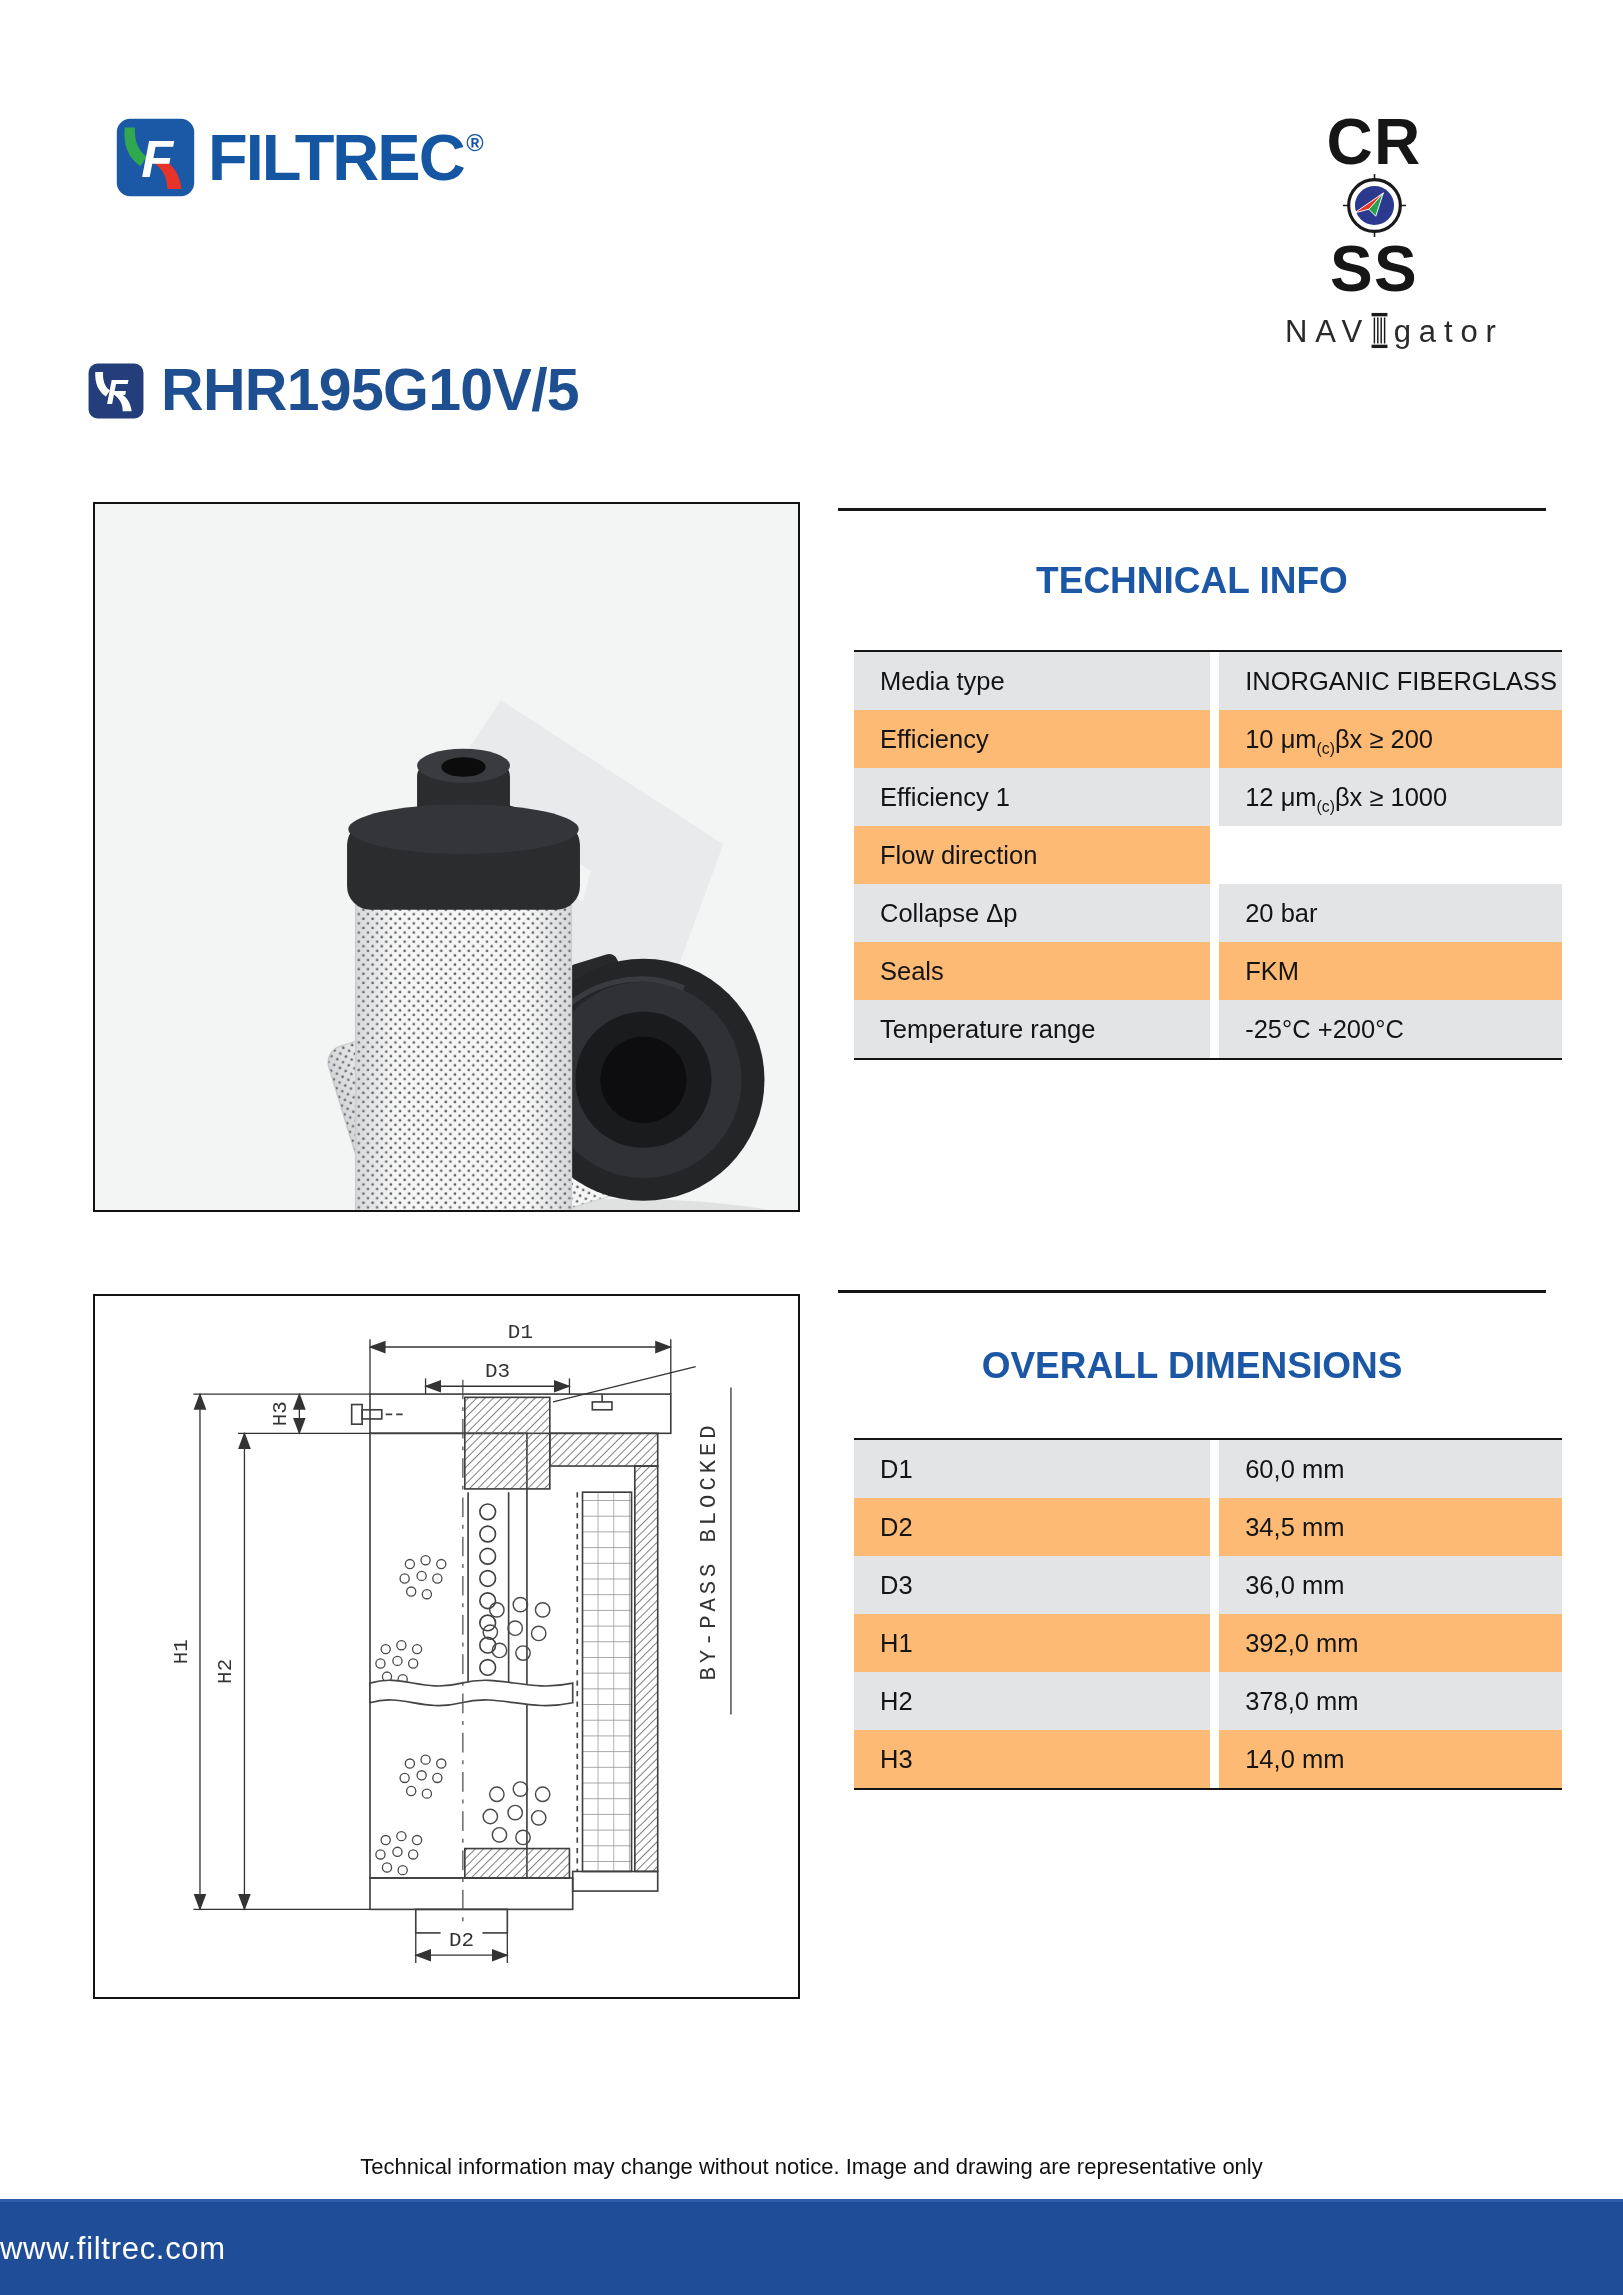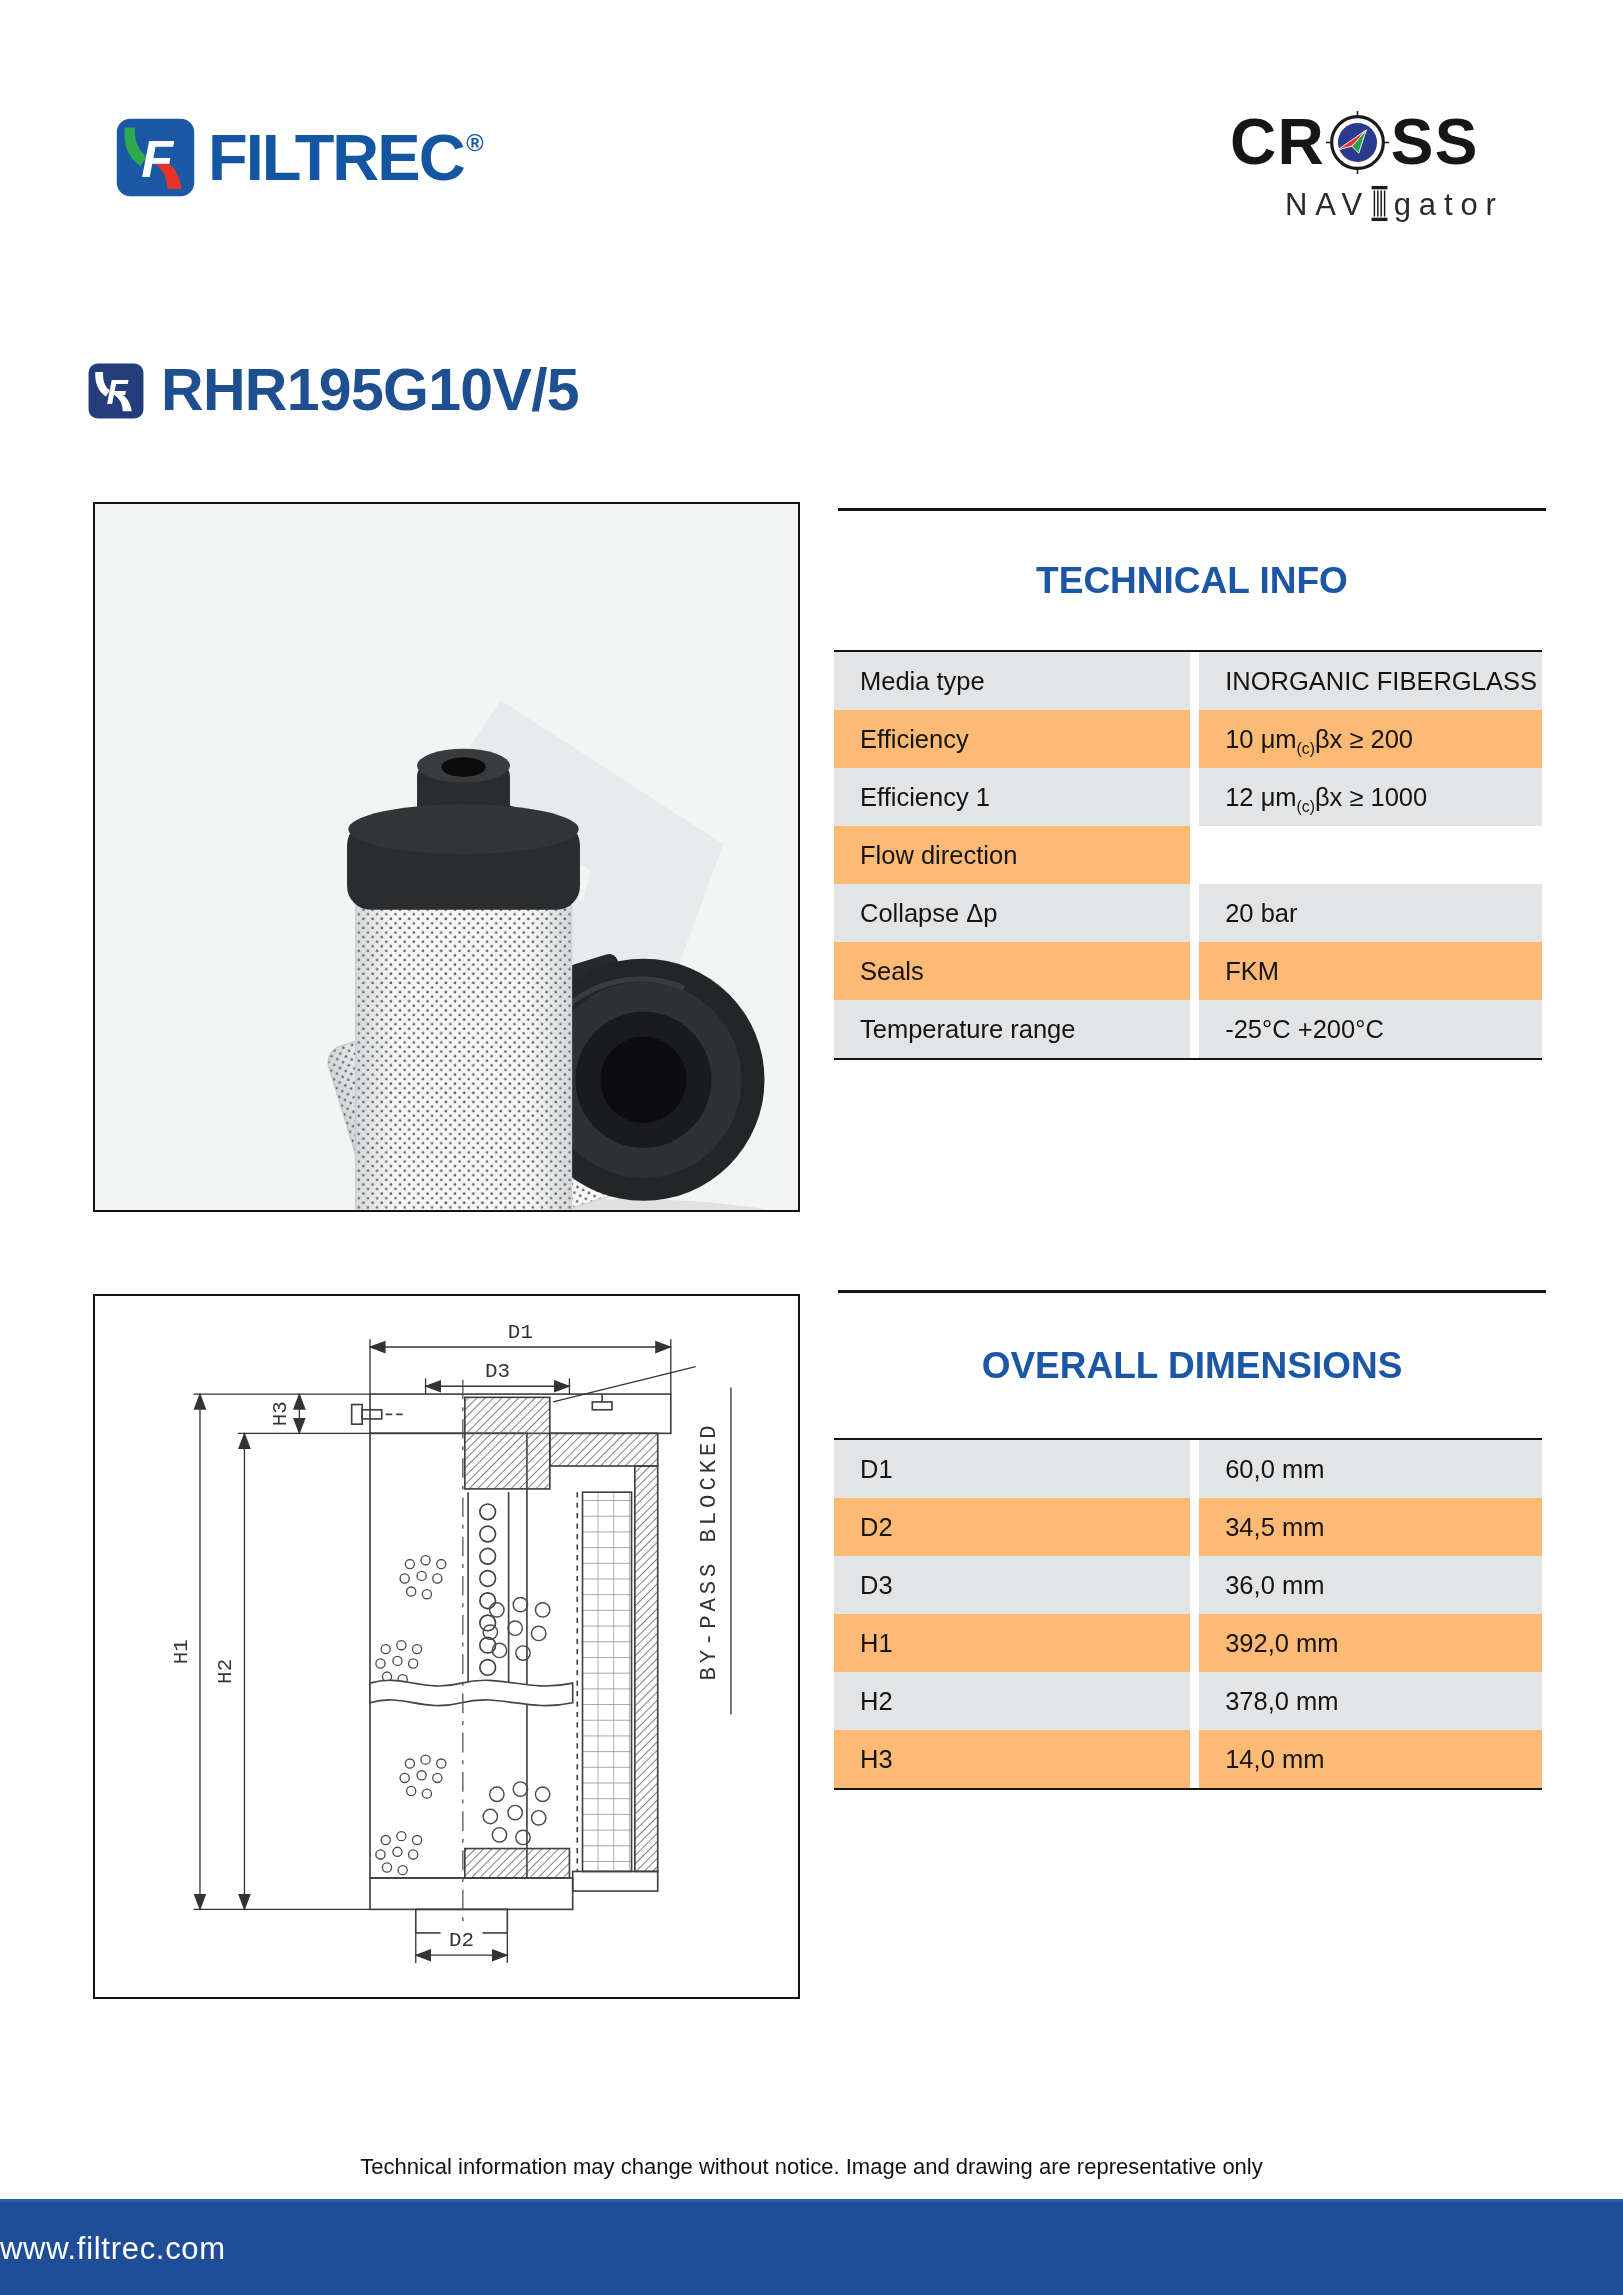--- a/index.html
+++ b/index.html
@@ -7,21 +7,21 @@
         font-family:"Liberation Sans",sans-serif;color:#1a1a1a;}
 
   
   .filtrec-logo{position:absolute;left:116px;top:118px;display:flex;align-items:center;gap:13px;}
   .f-mark{width:79px;height:79px;display:block;}
   .f-word{font-size:65px;font-weight:bold;color:#1456a2;letter-spacing:-2px;line-height:1;}
   .f-reg{font-size:23.6px;font-weight:bold;color:#1456a2;vertical-align:super;position:relative;top:-25px;left:2.6px;}
 
   .cross-logo{position:absolute;left:1230px;top:110px;width:288px;}
   .cross-line1{display:flex;align-items:center;font-weight:900;font-size:64px;color:#161616;
-               letter-spacing:1.3px;line-height:1;}
+               letter-spacing:1.3px;line-height:1;flex-direction:column;}
   .compass{width:63px;height:63px;margin:0 1.3px;}
   .cross-line2{display:flex;align-items:flex-end;margin-top:-6.5px;padding-left:55px;
                font-size:31px;color:#2a2a2a;letter-spacing:7.9px;}
   .cross-nav{font-weight:500;margin-top:19px;}
   .cross-gator{font-weight:400;}
   .pillar{width:17px;height:41px;margin:0 5.2px -1.3px 1.3px;}
 
   
   .product-title{position:absolute;left:88px;top:361px;display:flex;align-items:center;gap:17px;}
   .p-icon{width:56px;height:56px;display:block;}
@@ -34,21 +34,21 @@
             border:2px solid #121212;background:#ffffff;}
   .photo-box svg,.draw-box svg{display:block;width:100%;height:100%;}
 
   
   .rule{position:absolute;left:838px;width:708px;height:3.3px;background:#161616;}
   .rule-1{top:508px;} .rule-2{top:1290px;}
   .sec-title{position:absolute;left:838px;width:708px;text-align:center;
              font-size:37px;font-weight:bold;color:#1c57a5;letter-spacing:0;}
   .sec-title-1{top:560px;} .sec-title-2{top:1345px;}
 
-  .data-table{position:absolute;left:834px;width:708px;
+  .data-table{position:absolute;left:854px;width:708px;
               border-top:2.6px solid #141414;border-bottom:2.6px solid #141414;}
   .table-1{top:650px;} .table-2{top:1438px;}
   .t-row{display:flex;height:58px;}
   .t-cell{display:flex;align-items:center;padding-left:26px;font-size:25.5px;color:#141414;}
   .t-label{width:330px;}
   .t-value{flex:1;margin-left:9.2px;}
   .t-row.odd .t-cell{background:#e3e4e5;}
   .t-row.even .t-cell{background:#fdba74;}
   .subc{font-size:15.7px;align-self:flex-end;padding-bottom:10.5px;}
 

